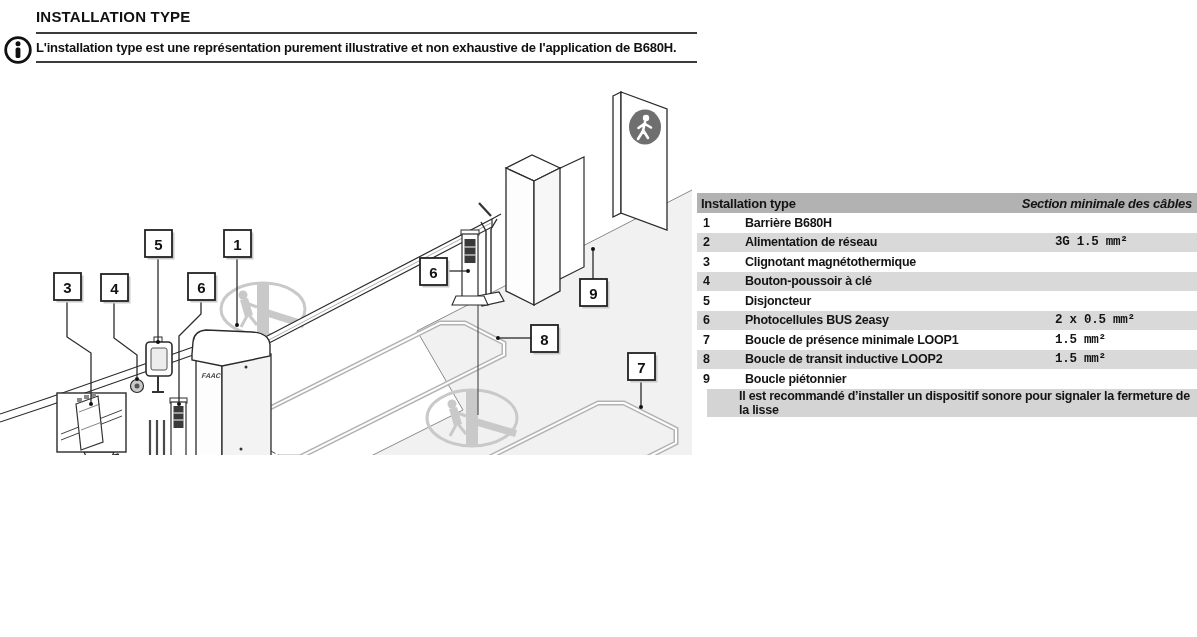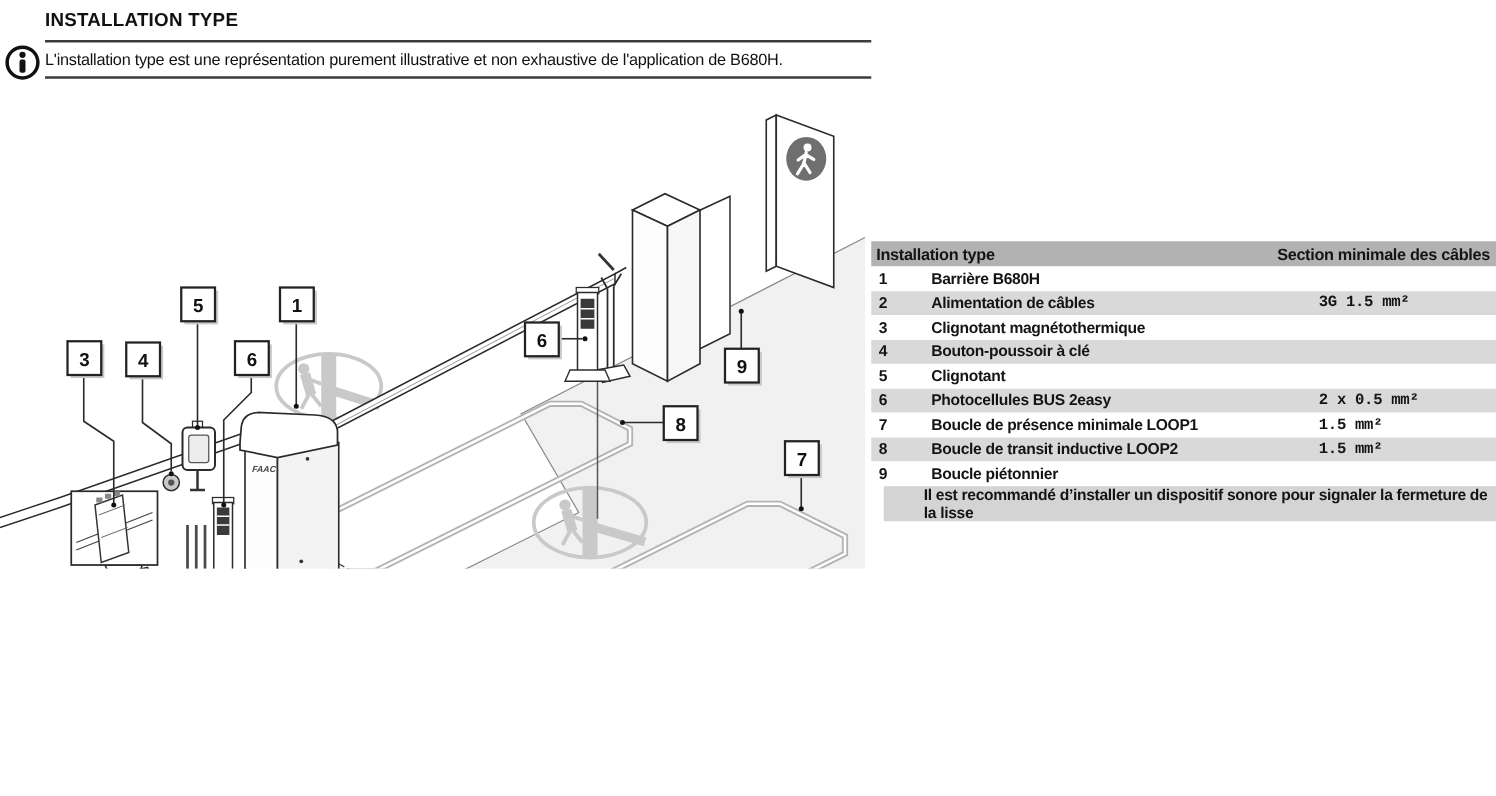--- a/index.html
+++ b/index.html
@@ -5,29 +5,29 @@
   html,body{margin:0;padding:0;background:#fff;}
   .page{position:relative;width:1197px;height:455px;background:#fff;overflow:hidden;
         font-family:"Liberation Sans",sans-serif;color:#141414;}
   
   .page-title{position:absolute;left:36px;top:8px;font-size:15px;font-weight:800;
               letter-spacing:.2px;color:#111;}
   .rule{position:absolute;background:#3c3c3c;height:2px;left:36px;width:661px;}
   .rule.r1{top:32px;}
   .rule.r2{top:61px;}
   .info-icon{position:absolute;left:3px;top:35px;}
-  .info-text{position:absolute;left:36px;top:40px;font-size:13px;font-weight:400;
+  .info-text{position:absolute;left:36px;top:40px;font-size:13px;font-weight:700;
              letter-spacing:-.2px;color:#111;}
   
   .spec-table{position:absolute;left:697px;top:193px;width:500px;font-size:12.5px;
               font-weight:700;letter-spacing:-.25px;}
   .t-head{display:flex;align-items:center;height:20px;background:#b2b2b2;
           font-size:13px;font-weight:800;}
   .t-head .h-left{padding-left:4px;}
-  .t-head .h-right{margin-left:auto;padding-right:5px;}
+  .t-head .h-right{margin-left:auto;padding-right:5px;font-style:italic;}
   .t-row{display:flex;align-items:center;height:19.5px;}
   .t-row.shaded{background:#d9d9d9;}
   .t-row .num{width:26px;padding-left:6px;flex:0 0 auto;}
   .t-row .lbl{flex:0 0 auto;margin-left:16px;}
   .t-row .val{position:absolute;left:358px;font-family:Liberation Mono, monospace;}
   .t-row{position:relative;}
   .t-note{display:flex;align-items:center;min-height:20px;background:#d4d4d4;
           padding-left:32px;margin-left:10px;}
   
   .diagram{position:absolute;left:0;top:70px;}
@@ -54,36 +54,36 @@
       <span class="h-left">Installation type</span>
       <span class="h-right">Section minimale des câbles</span>
     </div>
     <div class="t-row">
       <span class="num">1</span>
       <span class="lbl">Barrière B680H</span>
       <span class="val"></span>
     </div>
     <div class="t-row shaded">
       <span class="num">2</span>
-      <span class="lbl">Alimentation de câbles</span>
+      <span class="lbl">Alimentation de réseau</span>
       <span class="val">3G 1.5 mm²</span>
     </div>
     <div class="t-row">
       <span class="num">3</span>
       <span class="lbl">Clignotant magnétothermique</span>
       <span class="val"></span>
     </div>
     <div class="t-row shaded">
       <span class="num">4</span>
       <span class="lbl">Bouton-poussoir à clé</span>
       <span class="val"></span>
     </div>
     <div class="t-row">
       <span class="num">5</span>
-      <span class="lbl">Clignotant</span>
+      <span class="lbl">Disjoncteur</span>
       <span class="val"></span>
     </div>
     <div class="t-row shaded">
       <span class="num">6</span>
       <span class="lbl">Photocellules BUS 2easy</span>
       <span class="val">2 x 0.5 mm²</span>
     </div>
     <div class="t-row">
       <span class="num">7</span>
       <span class="lbl">Boucle de présence minimale LOOP1</span>

